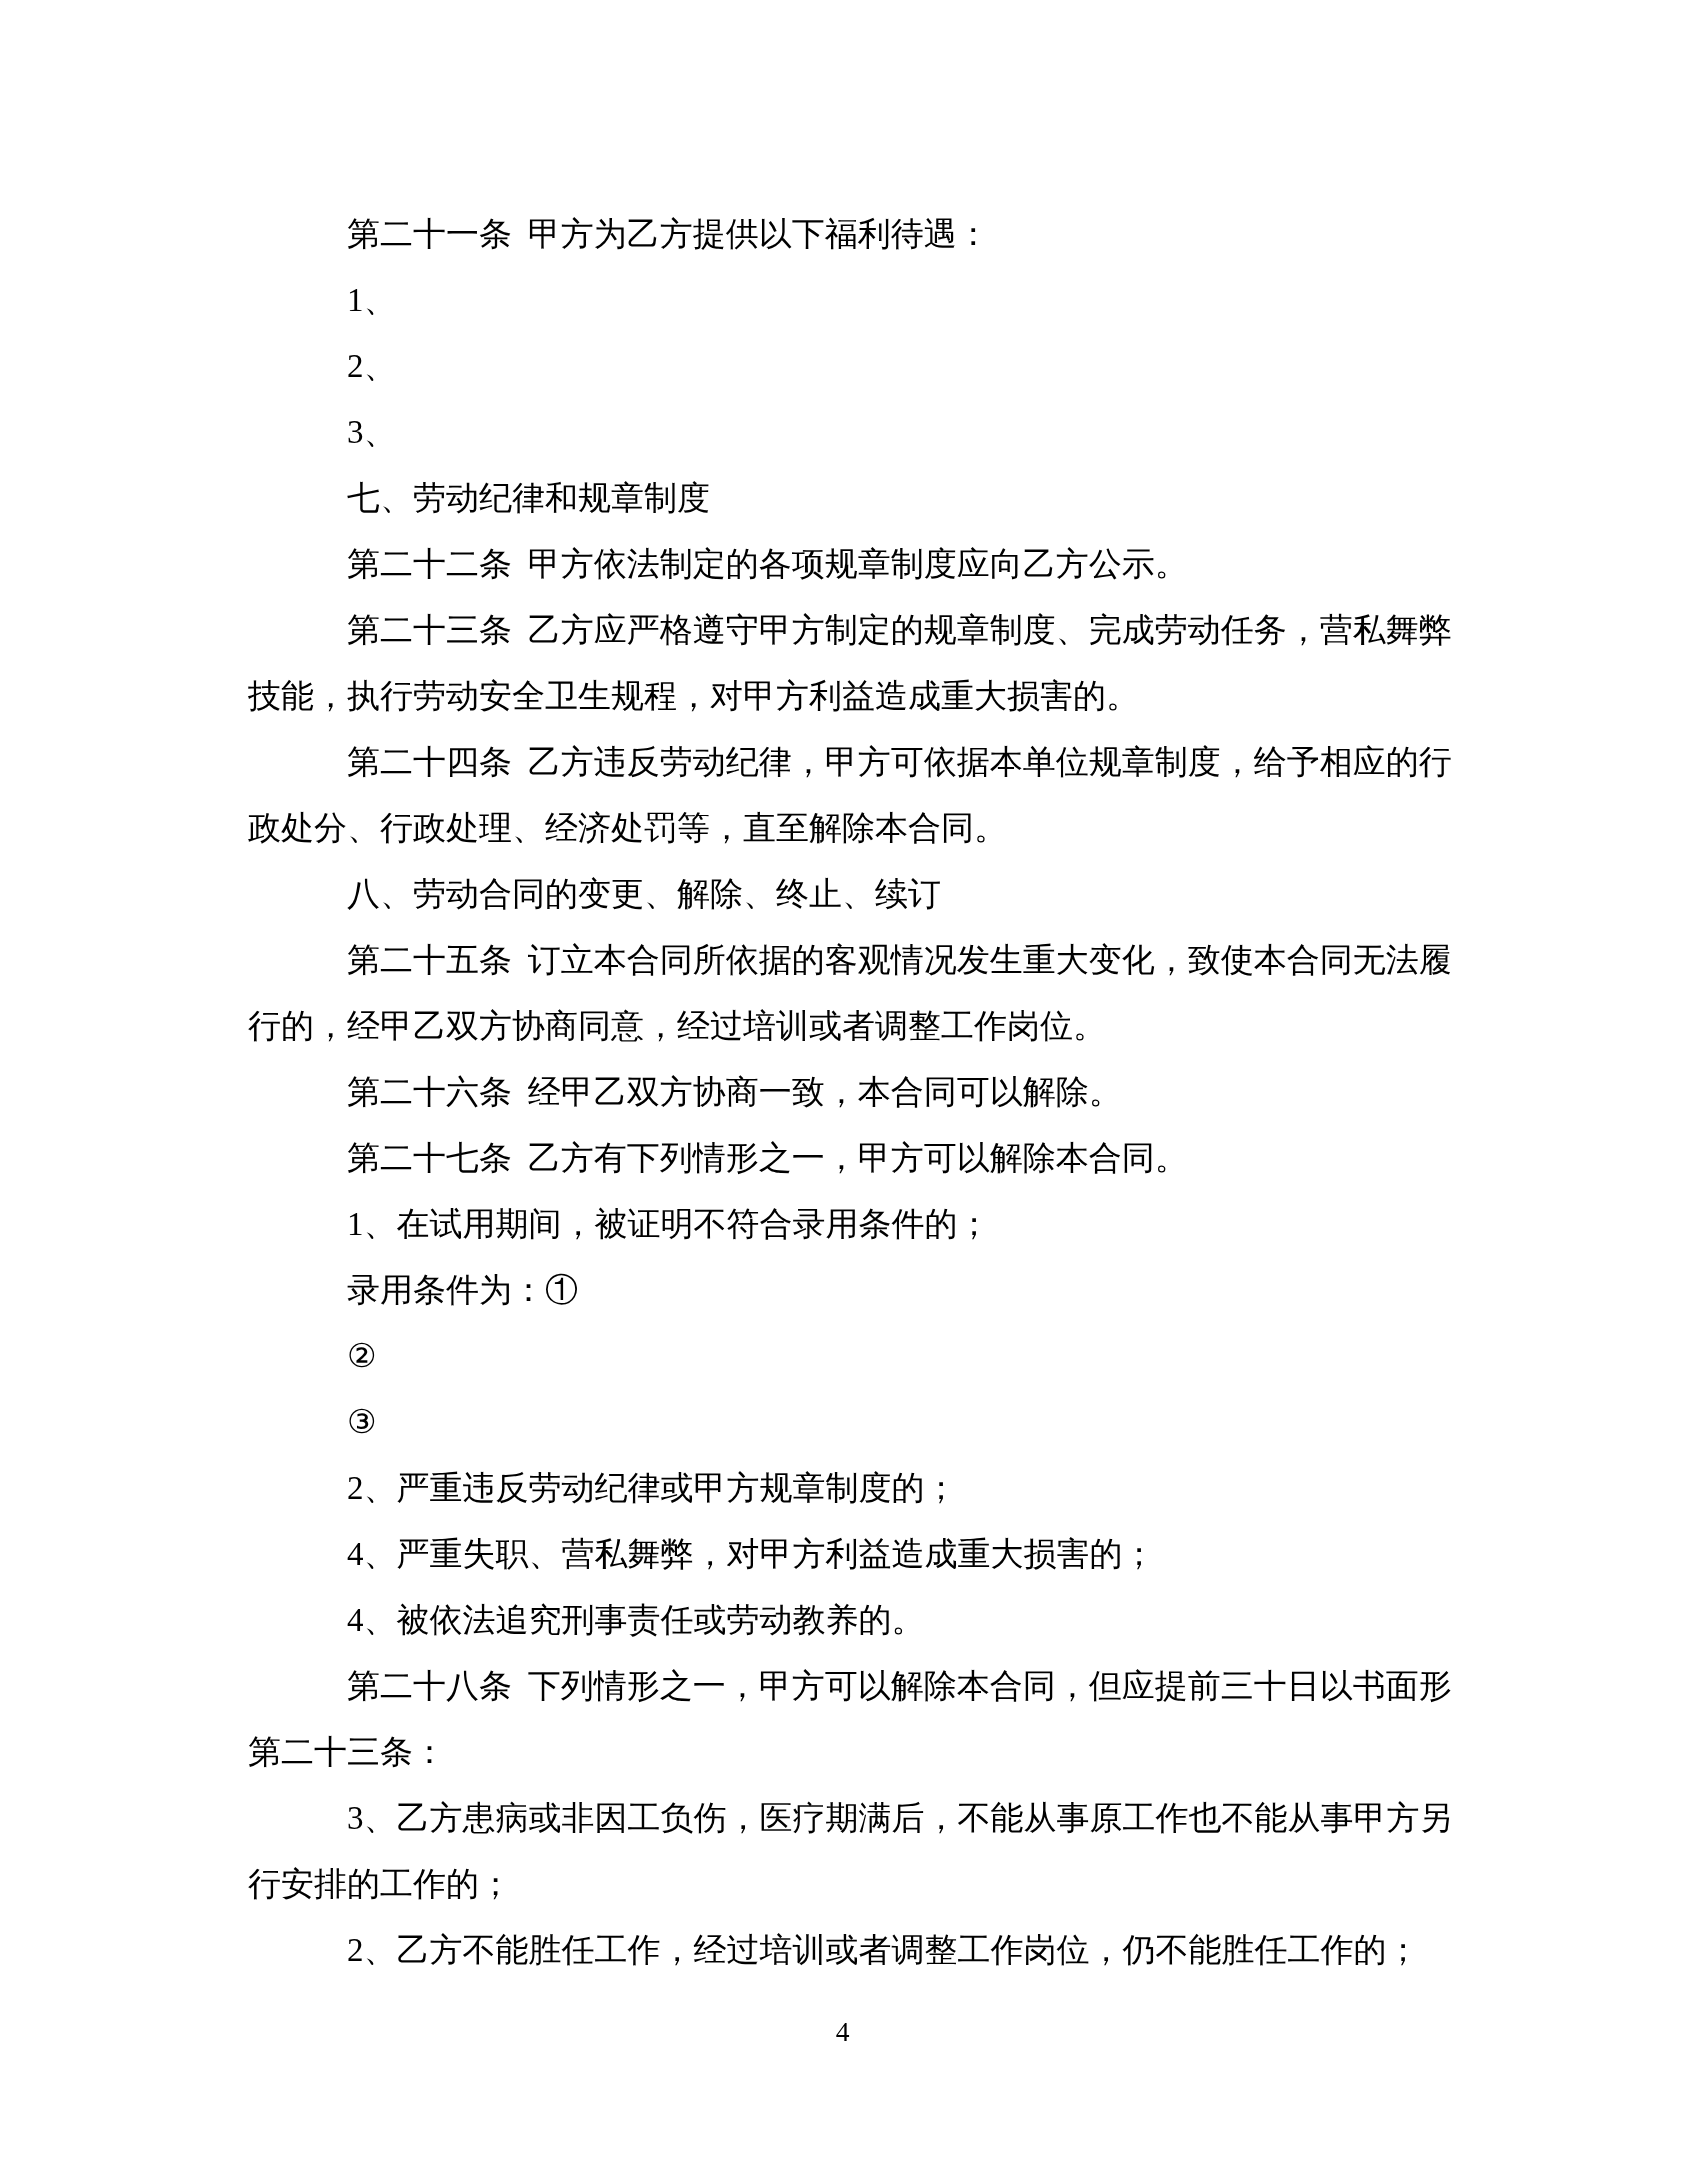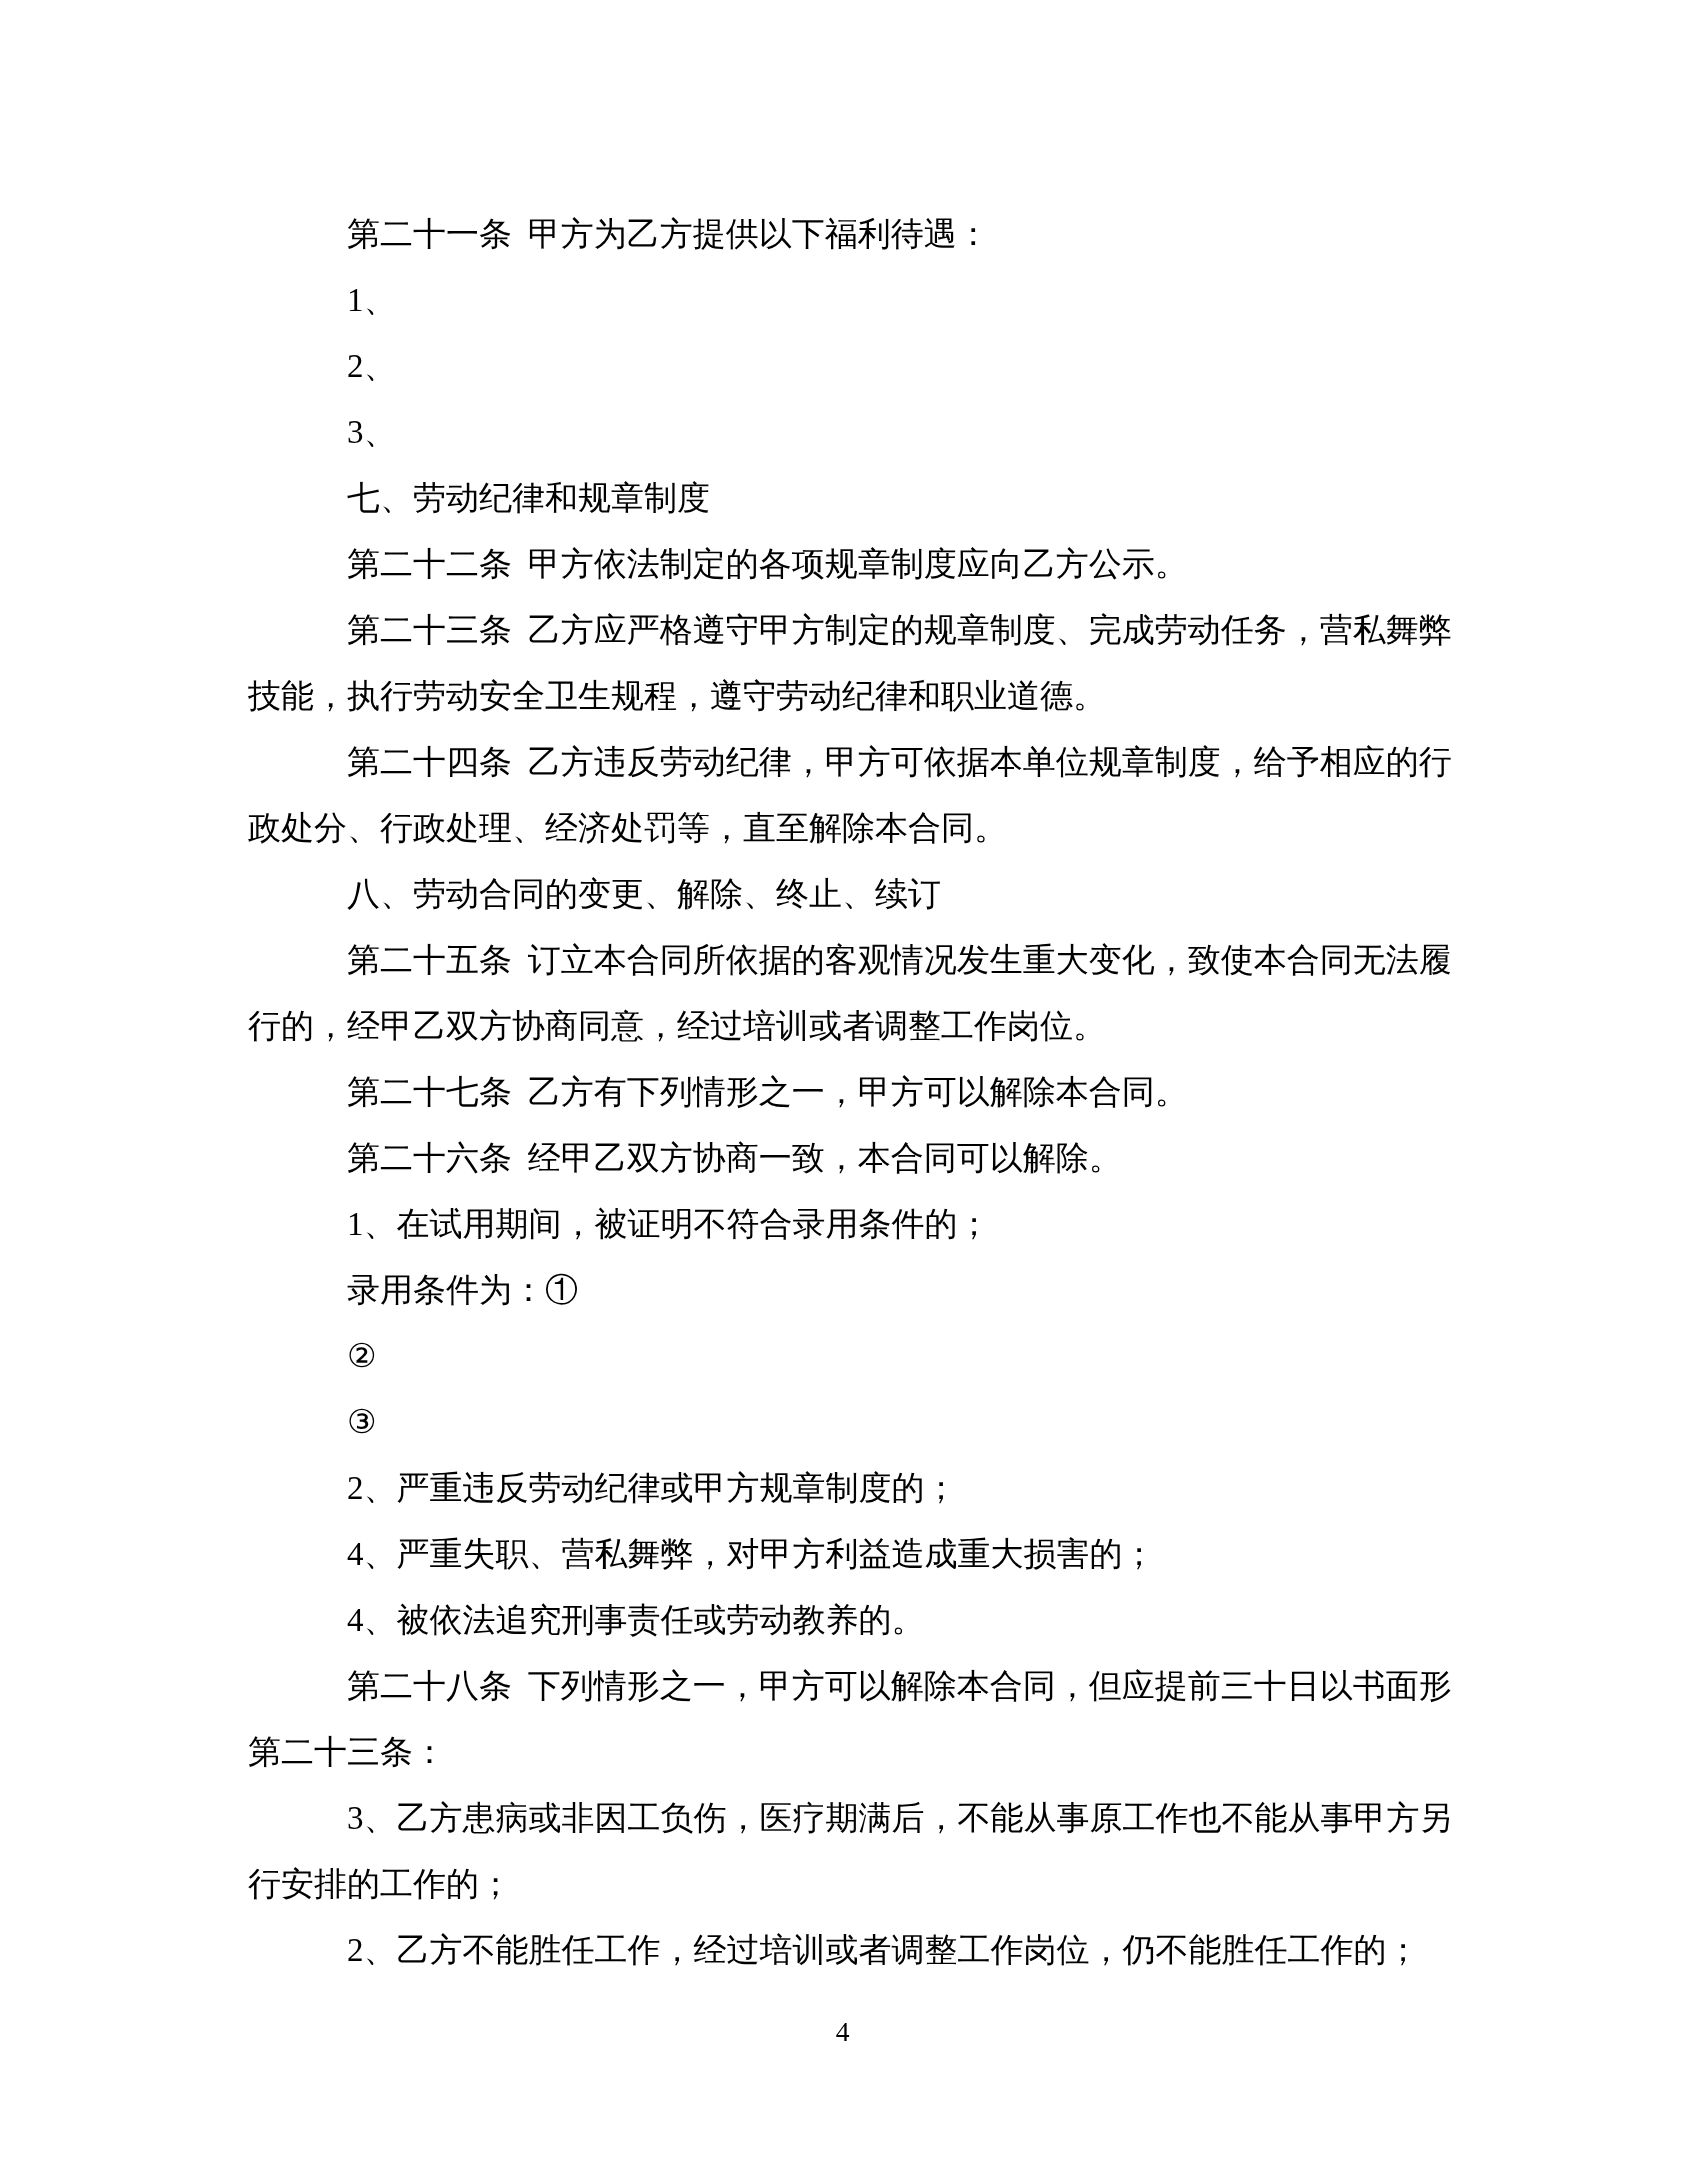--- a/index.html
+++ b/index.html
@@ -49,28 +49,28 @@
 
 <div class="page">
   <main class="doc-body">
       <div class="text-line indent">第二十一条 甲方为乙方提供以下福利待遇：</div>
       <div class="text-line indent">1、</div>
       <div class="text-line indent">2、</div>
       <div class="text-line indent">3、</div>
       <div class="text-line indent">七、劳动纪律和规章制度</div>
       <div class="text-line indent">第二十二条 甲方依法制定的各项规章制度应向乙方公示。</div>
       <div class="text-line indent">第二十三条 乙方应严格遵守甲方制定的规章制度、完成劳动任务，营私舞弊</div>
-      <div class="text-line">技能，执行劳动安全卫生规程，遵守劳动纪律和职业道德。</div>
+      <div class="text-line">技能，执行劳动安全卫生规程，对甲方利益造成重大损害的。</div>
       <div class="text-line indent">第二十四条 乙方违反劳动纪律，甲方可依据本单位规章制度，给予相应的行</div>
       <div class="text-line">政处分、行政处理、经济处罚等，直至解除本合同。</div>
       <div class="text-line indent">八、劳动合同的变更、解除、终止、续订</div>
       <div class="text-line indent">第二十五条 订立本合同所依据的客观情况发生重大变化，致使本合同无法履</div>
       <div class="text-line">行的，经甲乙双方协商同意，经过培训或者调整工作岗位。</div>
+      <div class="text-line indent">第二十六条 经甲乙双方协商一致，本合同可以解除。</div>
       <div class="text-line indent">第二十七条 乙方有下列情形之一，甲方可以解除本合同。</div>
-      <div class="text-line indent">第二十六条 经甲乙双方协商一致，本合同可以解除。</div>
       <div class="text-line indent">1、在试用期间，被证明不符合录用条件的；</div>
       <div class="text-line indent">录用条件为：①</div>
       <div class="text-line indent">②</div>
       <div class="text-line indent">③</div>
       <div class="text-line indent">2、严重违反劳动纪律或甲方规章制度的；</div>
       <div class="text-line indent">4、严重失职、营私舞弊，对甲方利益造成重大损害的；</div>
       <div class="text-line indent">4、被依法追究刑事责任或劳动教养的。</div>
       <div class="text-line indent">第二十八条 下列情形之一，甲方可以解除本合同，但应提前三十日以书面形</div>
       <div class="text-line">第二十三条：</div>
       <div class="text-line indent">3、乙方患病或非因工负伤，医疗期满后，不能从事原工作也不能从事甲方另</div>

